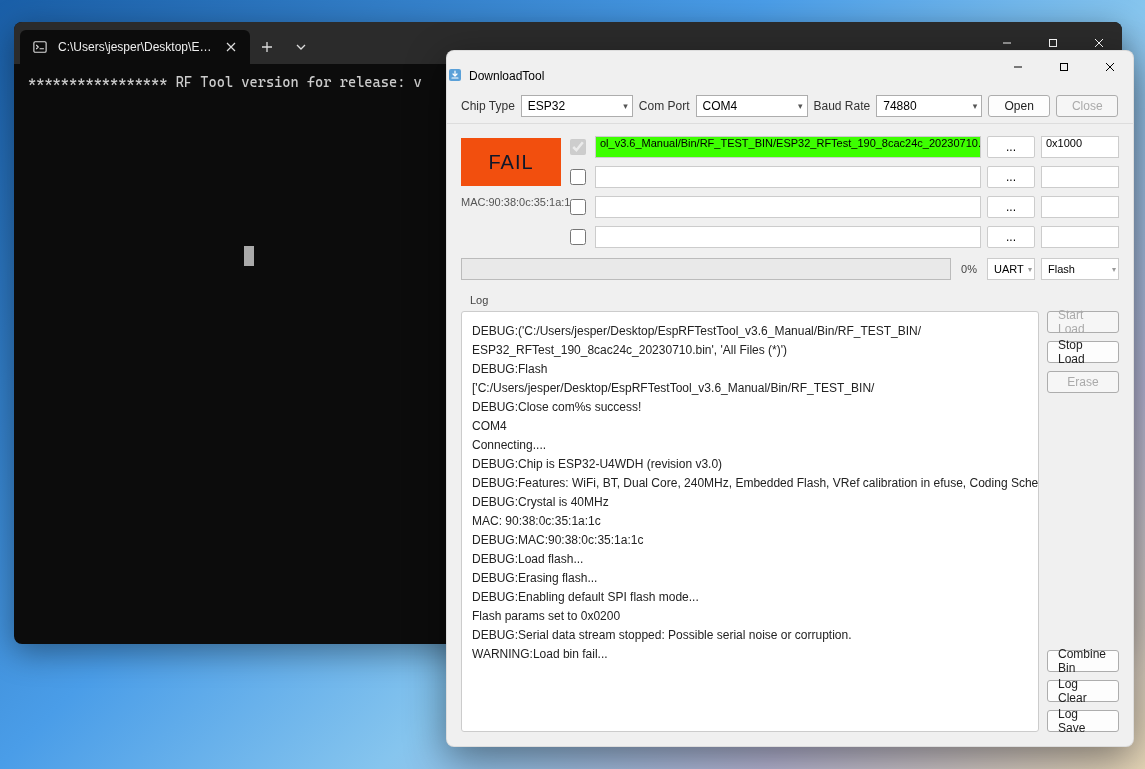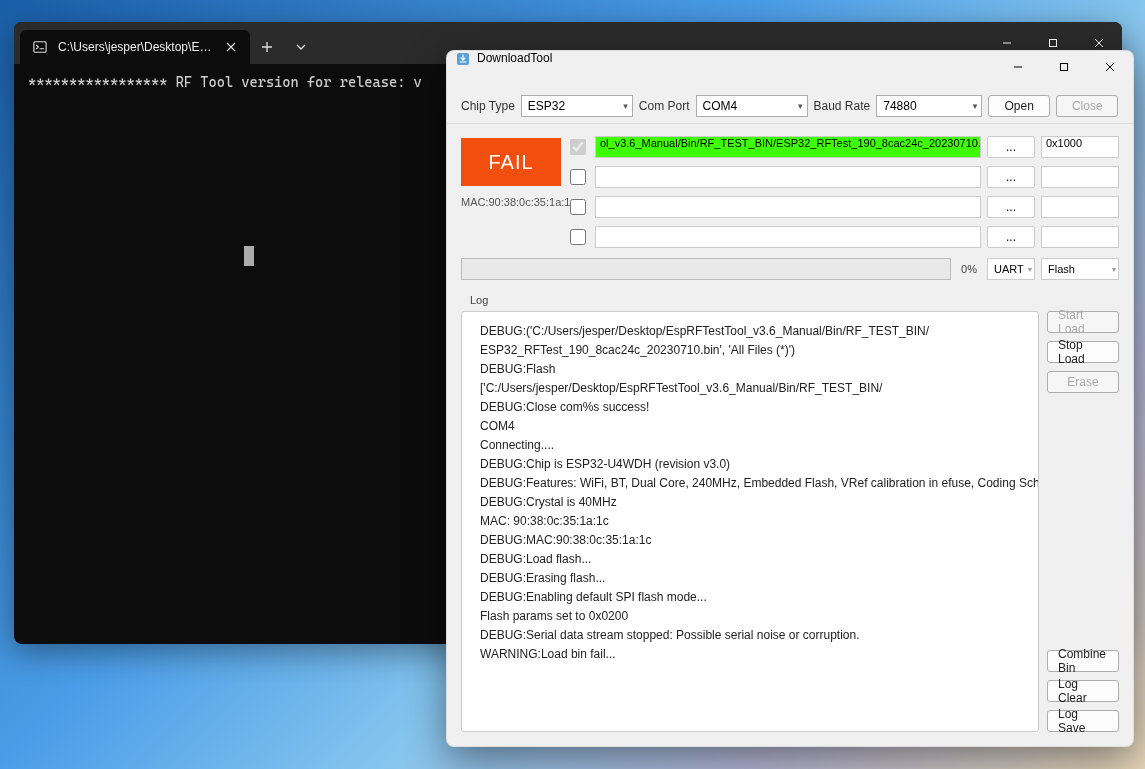--- a/index.html
+++ b/index.html
@@ -119,22 +119,22 @@
     border-radius: 8px;
     box-shadow: 0 12px 40px rgba(0,0,0,0.45);
     display: flex;
     flex-direction: column;
     overflow: hidden;
     border: 1px solid rgba(0,0,0,0.08);
   }
   .dl-titlebar {
     height: 32px;
     display: flex;
-    align-items: flex-start;
-    padding-left: 8px;
+    align-items: flex-end;
+    padding-left: 0;
   }
   .dl-title-icon {
     width: 16px; height: 16px;
     display: flex; align-items: center; justify-content: center;
     margin-right: 6px;
   }
   .dl-title { font-size: 12px; color: #000; }
   .dl-wincontrols { margin-left: auto; display: flex; }
   .dl-winbtn {
     width: 46px; height: 32px;
@@ -184,21 +184,21 @@
     display: grid;
     grid-template-columns: 100px 22px 1fr 48px 78px;
     column-gap: 6px;
     row-gap: 8px;
     align-items: center;
   }
   .status-box {
     grid-row: 1 / 3;
     grid-column: 1;
     background: #f24f0e;
-    color: #ffffff;
+    color: #0f172a;
     font-size: 20px;
     letter-spacing: 1px;
     display: flex;
     align-items: center;
     justify-content: center;
     height: 48px;
   }
   .mac-label {
     grid-column: 1;
     font-size: 11px;
@@ -291,21 +291,21 @@
     flex: 1;
     display: flex;
     gap: 8px;
     padding: 4px 4px 4px 4px;
   }
   .log-text {
     flex: 1;
     background: #fff;
     border: 1px solid #ccc;
     border-radius: 3px;
-    padding: 10px 18px;
+    padding: 10px 10px;
     font-size: 12px;
     color: #222;
     line-height: 19px;
     overflow: hidden;
   }
   .log-text div { white-space: nowrap; }
   .side-btns {
     width: 72px;
     display: flex;
     flex-direction: column;

